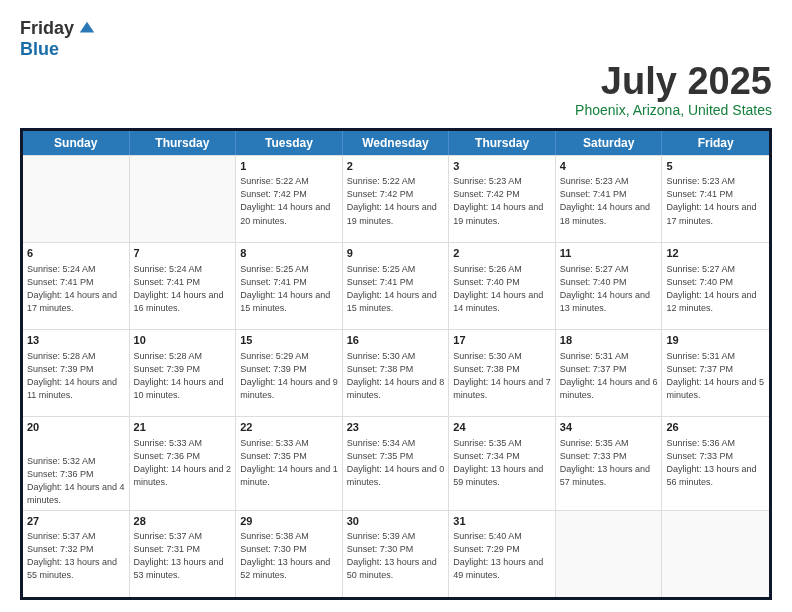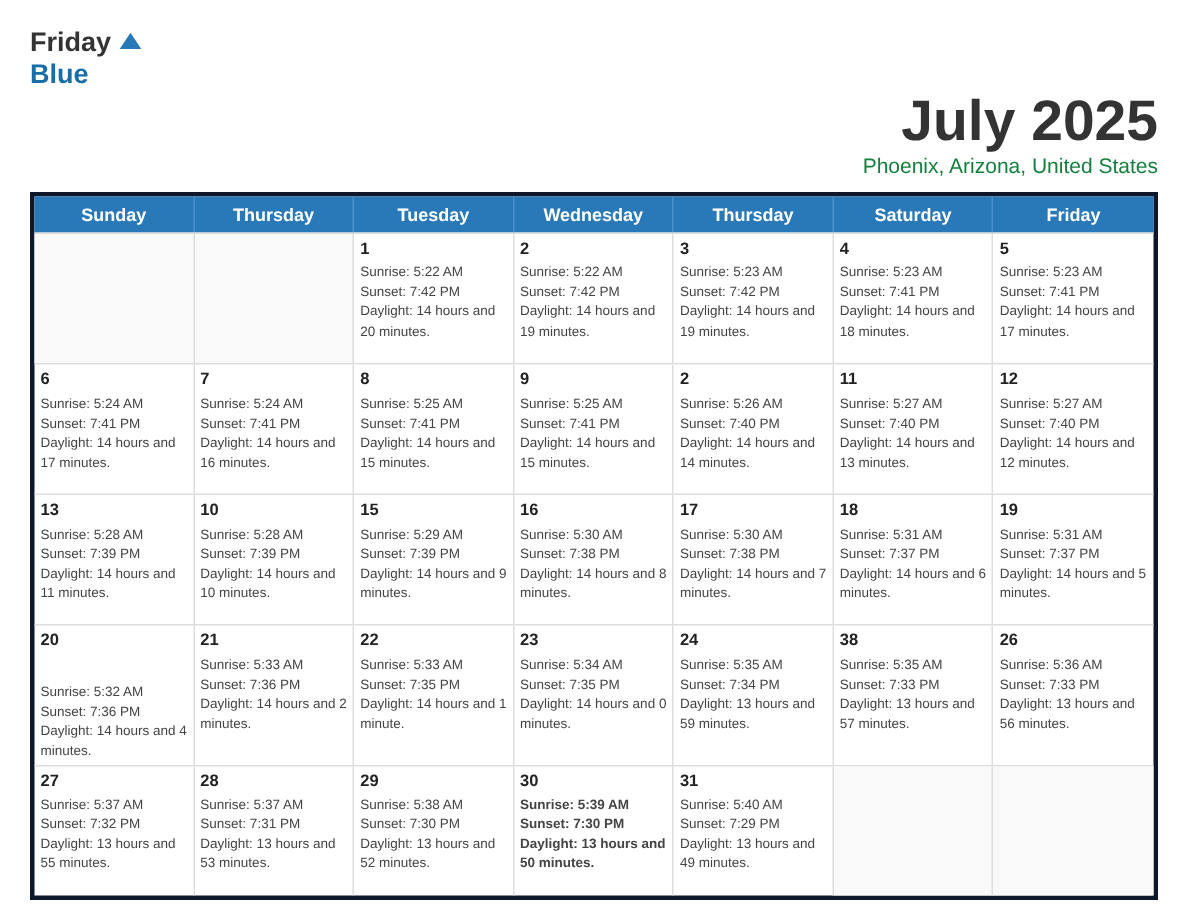--- a/index.html
+++ b/index.html
@@ -297,21 +297,21 @@
 Sunset: 7:35 PM
 Daylight: 14 hours and 0 minutes.</div>
           </div>
           <div class="cal-cell">
             <span class="cell-day">24</span>
             <div class="cell-info" style="white-space: pre-line;">Sunrise: 5:35 AM
 Sunset: 7:34 PM
 Daylight: 13 hours and 59 minutes.</div>
           </div>
           <div class="cal-cell">
-            <span class="cell-day">38</span>
+            <span class="cell-day">34</span>
             <div class="cell-info" style="white-space: pre-line;">Sunrise: 5:35 AM
 Sunset: 7:33 PM
 Daylight: 13 hours and 57 minutes.</div>
           </div>
           <div class="cal-cell">
             <span class="cell-day">26</span>
             <div class="cell-info" style="white-space: pre-line;">Sunrise: 5:36 AM
 Sunset: 7:33 PM
 Daylight: 13 hours and 56 minutes.</div>
           </div>
@@ -330,21 +330,21 @@
 Daylight: 13 hours and 53 minutes.</div>
           </div>
           <div class="cal-cell">
             <span class="cell-day">29</span>
             <div class="cell-info" style="white-space: pre-line;">Sunrise: 5:38 AM
 Sunset: 7:30 PM
 Daylight: 13 hours and 52 minutes.</div>
           </div>
           <div class="cal-cell">
             <span class="cell-day">30</span>
-            <div class="cell-info" style="white-space: pre-line; font-weight: bold;">Sunrise: 5:39 AM
+            <div class="cell-info" style="white-space: pre-line;">Sunrise: 5:39 AM
 Sunset: 7:30 PM
 Daylight: 13 hours and 50 minutes.</div>
           </div>
           <div class="cal-cell">
             <span class="cell-day">31</span>
             <div class="cell-info" style="white-space: pre-line;">Sunrise: 5:40 AM
 Sunset: 7:29 PM
 Daylight: 13 hours and 49 minutes.</div>
           </div>
           <div class="cal-cell empty"></div>

